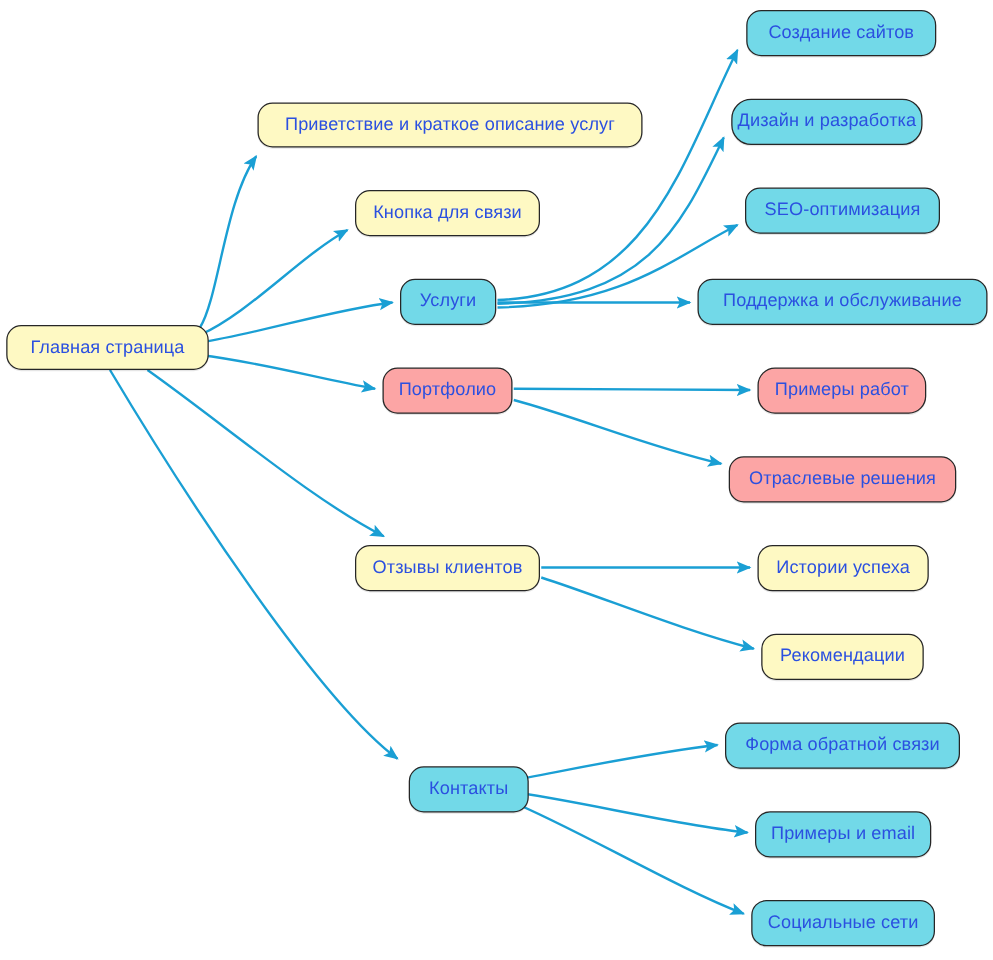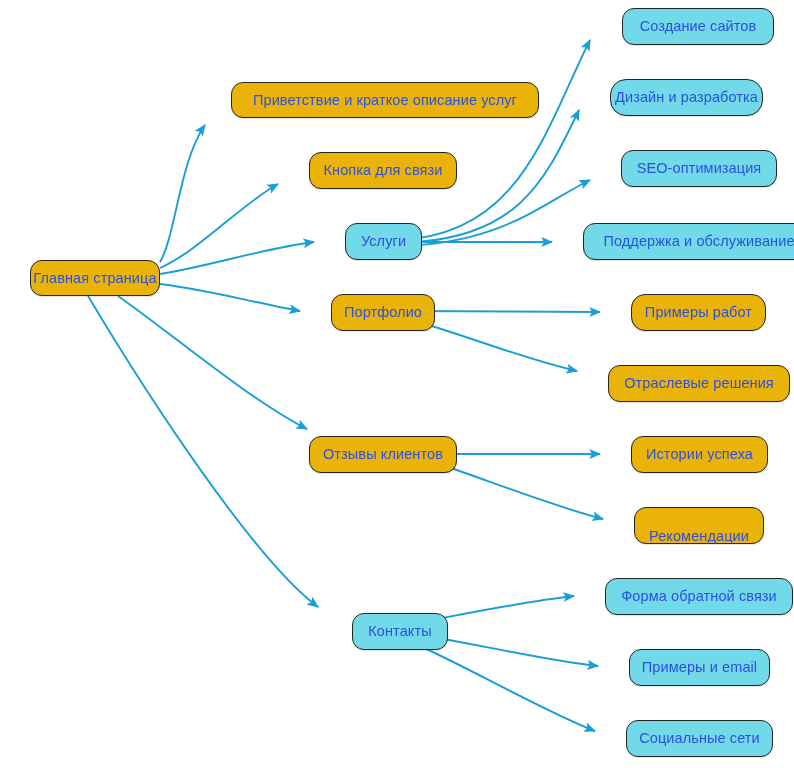--- a/index.html
+++ b/index.html
@@ -34,25 +34,24 @@
     align-items: center;
     justify-content: center;
     border: 1.6px solid #262626;
     border-radius: 12px;
     color: #2b50e0;
     font-size: 14.5px;
     line-height: 1;
     white-space: nowrap;
     letter-spacing: 0.1px;
     box-shadow: 0 1px 0 rgba(0,0,0,0.10);
-    margin-left: 25px;
   }
-  .fill-mint  { background: #eab308; }
+  .fill-mint  { background: #fef9c3; }
   .fill-cyan  { background: #72d9e8; }
-  .fill-pink  { background: #eab308; }
+  .fill-pink  { background: #fca5a5; }
 </style>
 </head>
 <body>
 
 <div id="canvas">
 
   <svg id="edges" viewBox="0 0 794 768" xmlns="http://www.w3.org/2000/svg">
     <defs>
       <marker id="arrowhead" markerWidth="7" markerHeight="7" refX="5.6" refY="3" orient="auto" markerUnits="strokeWidth">
         <path d="M 0,0.4 L 6.2,3 L 0,5.6 L 1.3,3 Z" fill="#1a9fd4"></path>
@@ -73,21 +72,21 @@
         <path d="M 411,320 C 460,333 520,358 577,371" fill="none" stroke="#1a9fd4" stroke-width="1.9" marker-end="url(#arrowhead)"></path>
         <path d="M 433,454 C 490,454 545,454 600,454" fill="none" stroke="#1a9fd4" stroke-width="1.9" marker-end="url(#arrowhead)"></path>
         <path d="M 433,462 C 480,477 545,504 603,519" fill="none" stroke="#1a9fd4" stroke-width="1.9" marker-end="url(#arrowhead)"></path>
         <path d="M 406,625 C 460,615 520,602 574,596" fill="none" stroke="#1a9fd4" stroke-width="1.9" marker-end="url(#arrowhead)"></path>
         <path d="M 406,633 C 460,640 545,661 598,666" fill="none" stroke="#1a9fd4" stroke-width="1.9" marker-end="url(#arrowhead)"></path>
         <path d="M 406,640 C 460,662 540,710 595,731" fill="none" stroke="#1a9fd4" stroke-width="1.9" marker-end="url(#arrowhead)"></path>
       </g>
   </svg>
 
   <div id="node-layer">
-      <div class="node fill-mint" style="left: 5px; top: 260px; width: 130px; height: 36px;">
+      <div class="node fill-mint" style="left: 5px; top: 260px; width: 162px; height: 36px;">
         <span>Главная страница</span>
       </div>
       <div class="node fill-mint" style="left: 206px; top: 82px; width: 308px; height: 36px;">
         <span>Приветствие и краткое описание услуг</span>
       </div>
       <div class="node fill-mint" style="left: 284px; top: 152px; width: 148px; height: 37px;">
         <span>Кнопка для связи</span>
       </div>
       <div class="node fill-cyan" style="left: 320px; top: 223px; width: 77px; height: 37px;">
         <span>Услуги</span>
@@ -115,21 +114,21 @@
       </div>
       <div class="node fill-pink" style="left: 606px; top: 294px; width: 135px; height: 37px; border-radius: 14px;">
         <span>Примеры работ</span>
       </div>
       <div class="node fill-pink" style="left: 583px; top: 365px; width: 182px; height: 37px;">
         <span>Отраслевые решения</span>
       </div>
       <div class="node fill-mint" style="left: 606px; top: 436px; width: 137px; height: 37px;">
         <span>Истории успеха</span>
       </div>
-      <div class="node fill-mint" style="left: 609px; top: 507px; width: 130px; height: 37px; align-items: flex-end;">
+      <div class="node fill-mint" style="left: 609px; top: 507px; width: 130px; height: 37px;">
         <span>Рекомендации</span>
       </div>
       <div class="node fill-cyan" style="left: 580px; top: 578px; width: 188px; height: 37px;">
         <span>Форма обратной связи</span>
       </div>
       <div class="node fill-cyan" style="left: 604px; top: 649px; width: 141px; height: 37px;">
         <span>Примеры и email</span>
       </div>
       <div class="node fill-cyan" style="left: 601px; top: 720px; width: 147px; height: 37px;">
         <span>Социальные сети</span>

